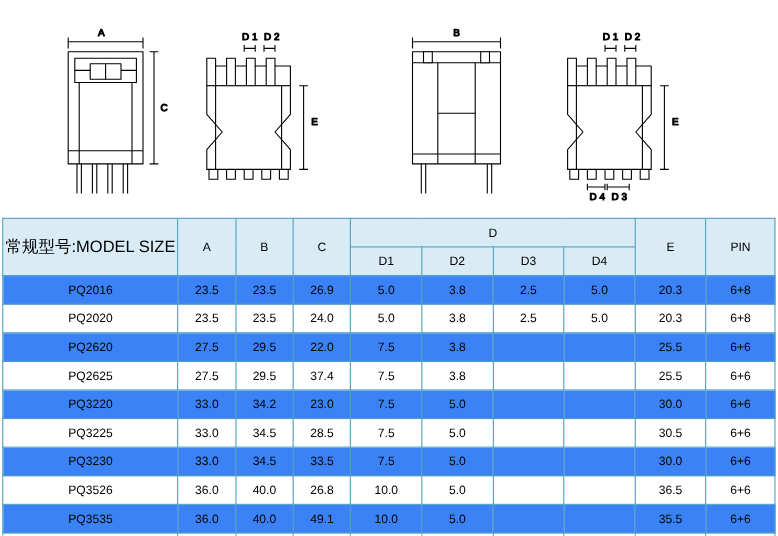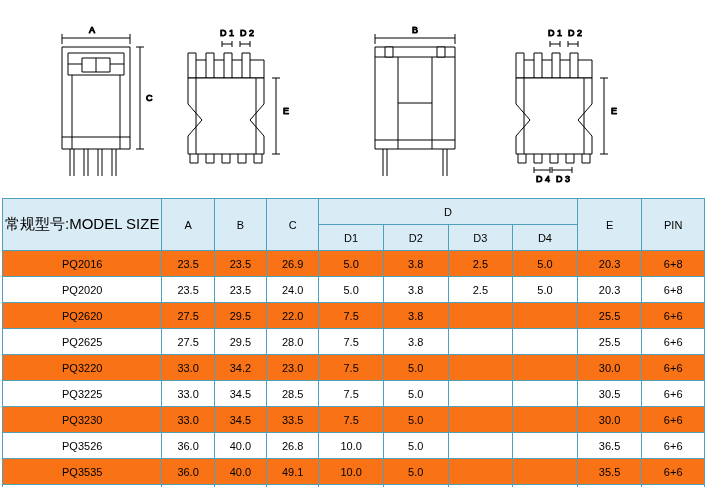--- a/index.html
+++ b/index.html
@@ -61,21 +61,21 @@
     font-size: 15px;
     white-space: nowrap;
   }
   #spec-table tbody tr.alt td {
     background: #eaf4fa;
   }
   #spec-table tbody tr td {
     background: #ffffff;
   }
   #spec-table tbody tr.alt td {
-    background: #f97316;
+    background: #3b82f6;
   }
   .col-model { width: 148px; }
   .col-a, .col-b, .col-c { width: 50px; }
   .col-d1, .col-d2, .col-d3, .col-d4 { width: 62px; margin-left: 37px; }
   .col-e { width: 62px; }
   .col-pin { width: 60px; }
 </style>
 </head>
 <body>
 
@@ -286,21 +286,21 @@
         <td>3.8</td>
         <td></td>
         <td></td>
         <td>25.5</td>
         <td>6+6</td>
       </tr>
       <tr>
         <td>PQ2625</td>
         <td>27.5</td>
         <td>29.5</td>
-        <td>28.0</td>
+        <td>37.4</td>
         <td>7.5</td>
         <td>3.8</td>
         <td></td>
         <td></td>
         <td>25.5</td>
         <td>6+6</td>
       </tr>
       <tr class="alt">
         <td>PQ3220</td>
         <td>33.0</td>

